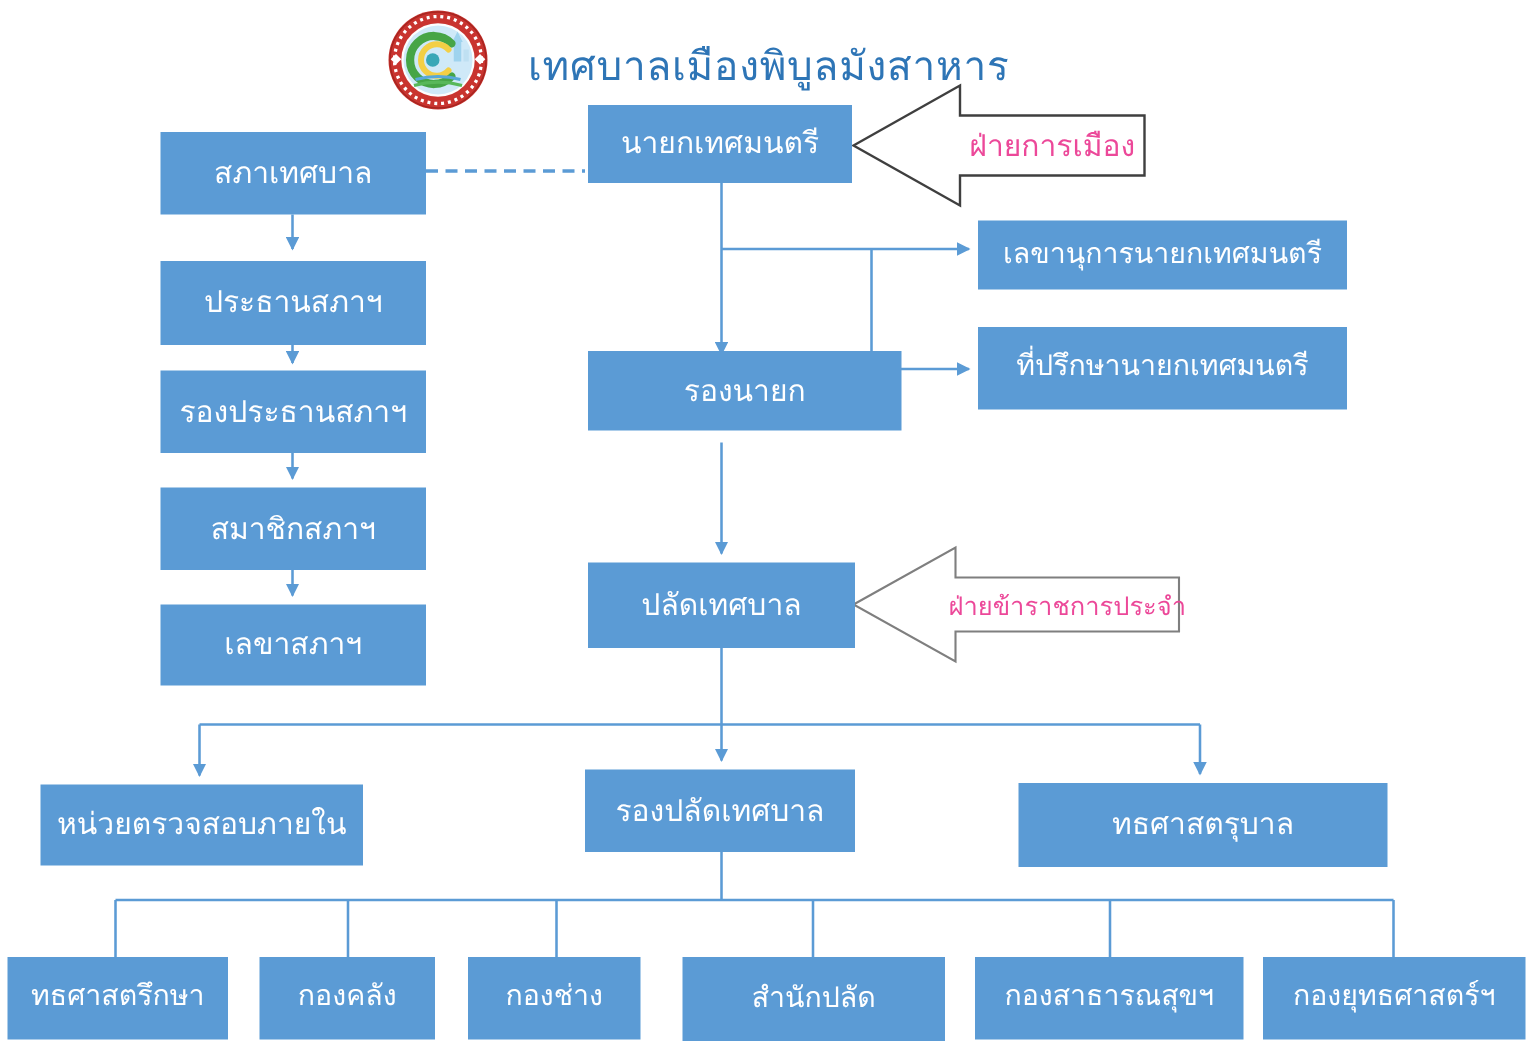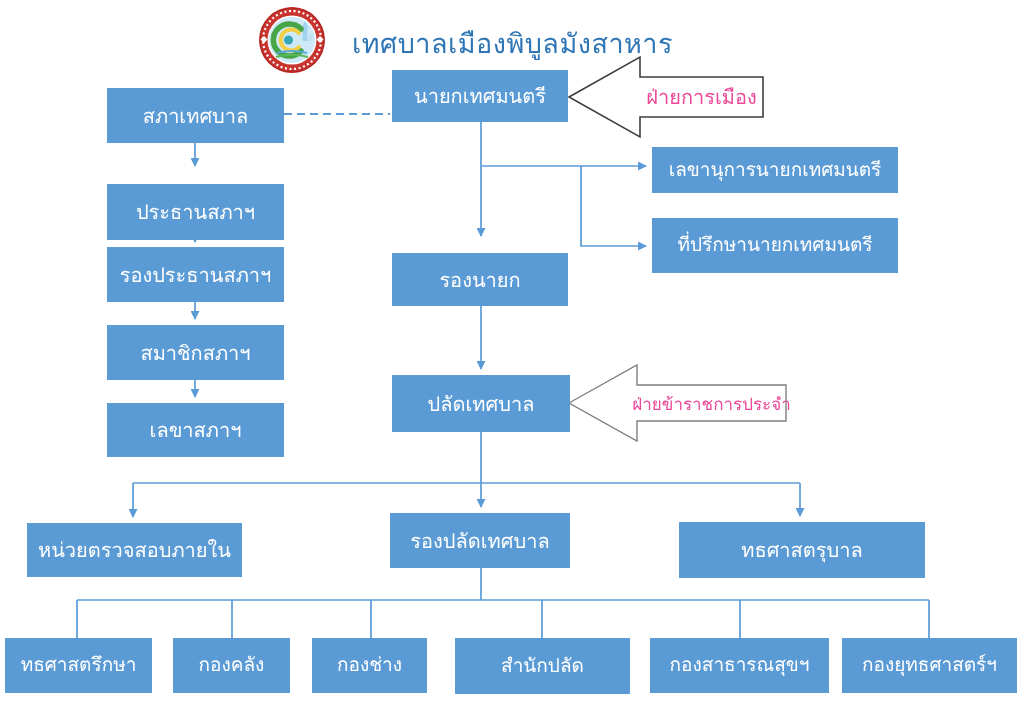--- a/index.html
+++ b/index.html
@@ -95,27 +95,27 @@
 
     <polygon points="569,97 640,57 640,77 763,77 763,117 640,117 640,137" fill="#ffffff" stroke="#3f3f3f" stroke-width="1.6"></polygon>
     <polygon points="569,403 637,365 637,385 786,385 786,421 637,421 637,441" fill="#ffffff" stroke="#7f7f7f" stroke-width="1.4"></polygon>
   </svg>
   </div>
 
   <div class="callout-label political">ฝ่ายการเมือง</div>
   <div class="callout-label civil">ฝ่ายข้าราชการประจำ</div>
 
   <div class="node" style="left:107px;top:88px;width:177px;height:55px">สภาเทศบาล</div>
-  <div class="node" style="left:107px;top:184px;width:177px;height:56px">ประธานสภาฯ</div>
+  <div class="node" style="left:107px;top:174px;width:177px;height:56px">ประธานสภาฯ</div>
   <div class="node" style="left:107px;top:247px;width:177px;height:55px">รองประธานสภาฯ</div>
   <div class="node" style="left:107px;top:325px;width:177px;height:55px">สมาชิกสภาฯ</div>
   <div class="node" style="left:107px;top:403px;width:177px;height:54px">เลขาสภาฯ</div>
 
   <div class="node" style="left:392px;top:70px;width:176px;height:52px">นายกเทศมนตรี</div>
-  <div class="node" style="left:392px;top:253px;width:176px;height:53px">รองนายก</div>
+  <div class="node" style="left:392px;top:234px;width:209px;height:53px">รองนายก</div>
   <div class="node" style="left:392px;top:375px;width:178px;height:57px">ปลัดเทศบาล</div>
 
   <div class="node fs19" style="left:652px;top:147px;width:246px;height:46px">เลขานุการนายกเทศมนตรี</div>
   <div class="node fs19" style="left:652px;top:218px;width:246px;height:55px">ที่ปรึกษานายกเทศมนตรี</div>
 
   <div class="node" style="left:27px;top:523px;width:215px;height:54px">หน่วยตรวจสอบภายใน</div>
   <div class="node" style="left:390px;top:513px;width:180px;height:55px">รองปลัดเทศบาล</div>
   <div class="node" style="left:679px;top:522px;width:246px;height:56px">ทธศาสตรุบาล</div>
 
   <div class="node fs19" style="left:5px;top:638px;width:147px;height:55px">ทธศาสตรึกษา</div>

